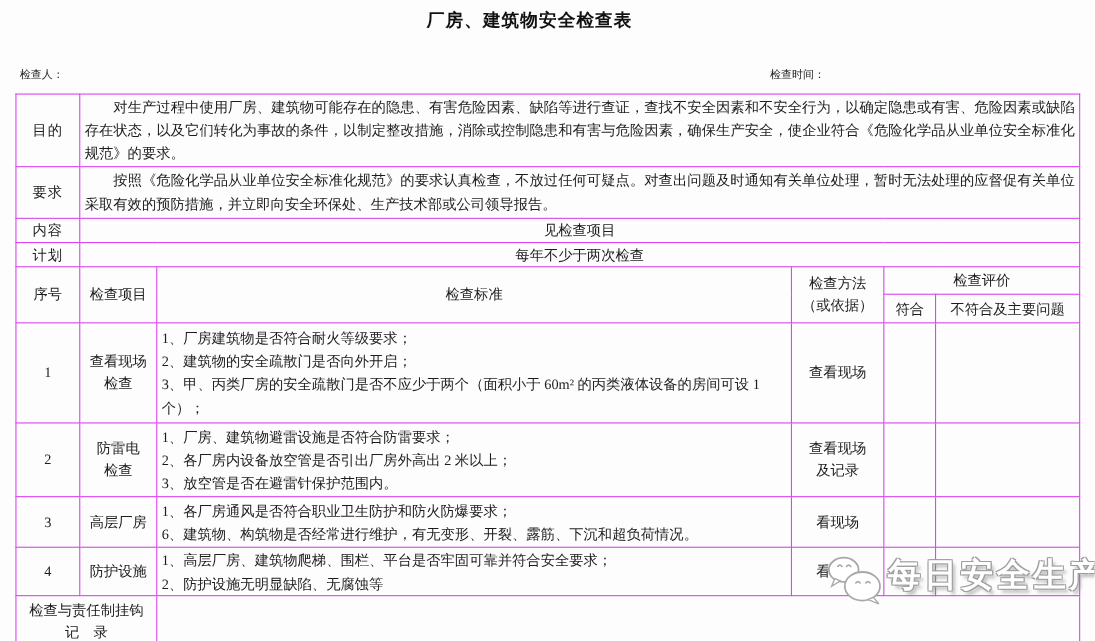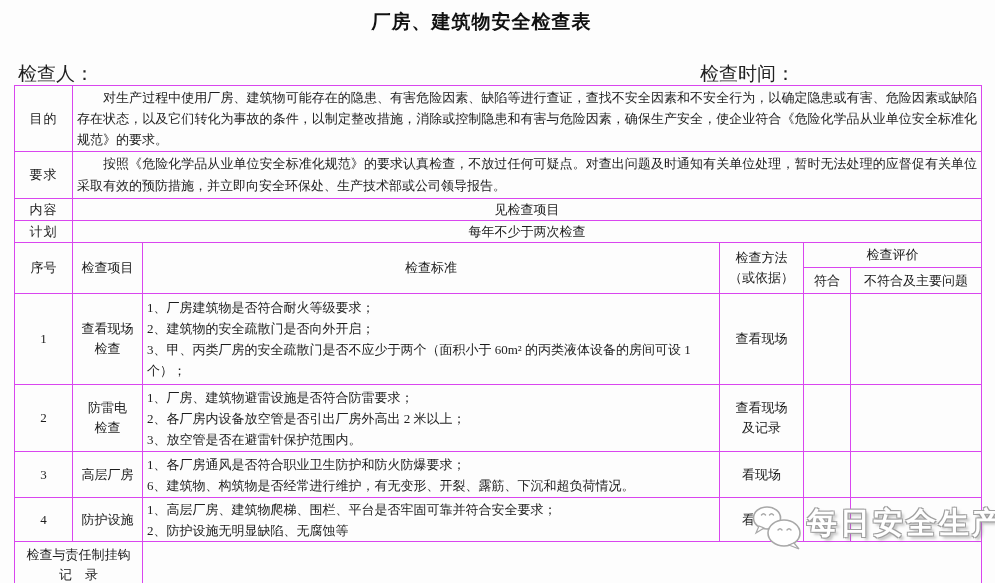--- a/index.html
+++ b/index.html
@@ -3,23 +3,23 @@
 <meta charset="utf-8">
 <style>
   html,body{margin:0;padding:0;}
   body{
     width:995px;height:583px;position:relative;background:#fdfdfd;
     font-family:"Liberation Serif","DejaVu Serif",serif;color:#1c1c1c;
     overflow:hidden;
   }
   .page-title{
     position:absolute;top:9px;left:0;width:963px;text-align:center;
-    font-size:19px;font-weight:bold;letter-spacing:1px;color:#111;
+    font-size:16px;font-weight:bold;letter-spacing:1px;color:#111;
   }
-  .info-row{position:absolute;top:61px;left:0;width:995px;height:20px;font-size:19px;color:#222;text-align:center;}
+  .info-row{position:absolute;top:61px;left:0;width:995px;height:20px;font-size:10px;color:#222;text-align:center;}
   .info-row span{position:absolute;white-space:nowrap;}
   .info-inspector{left:18px;}
   .info-unit{left:235px;}
   .info-time{left:700px;}
   table.main{
     position:absolute;left:14px;top:85px;width:967px;
     border-collapse:collapse;table-layout:fixed;
     font-size:13px;color:#1c1c1c;
   }
   table.main td{

